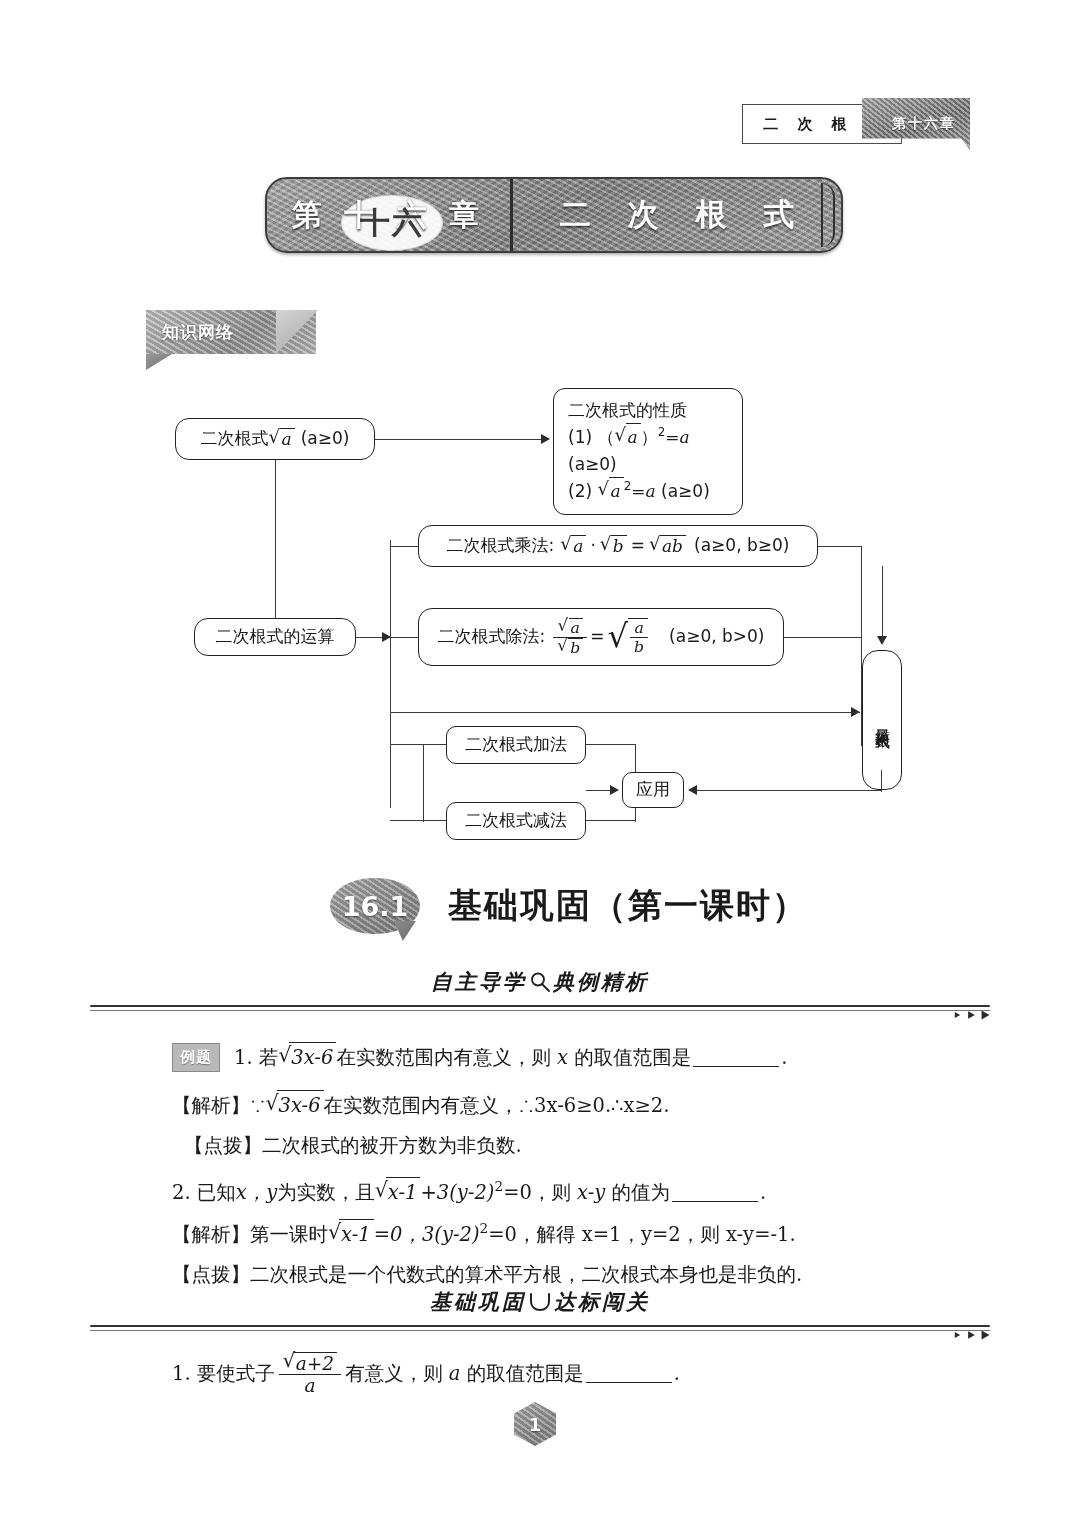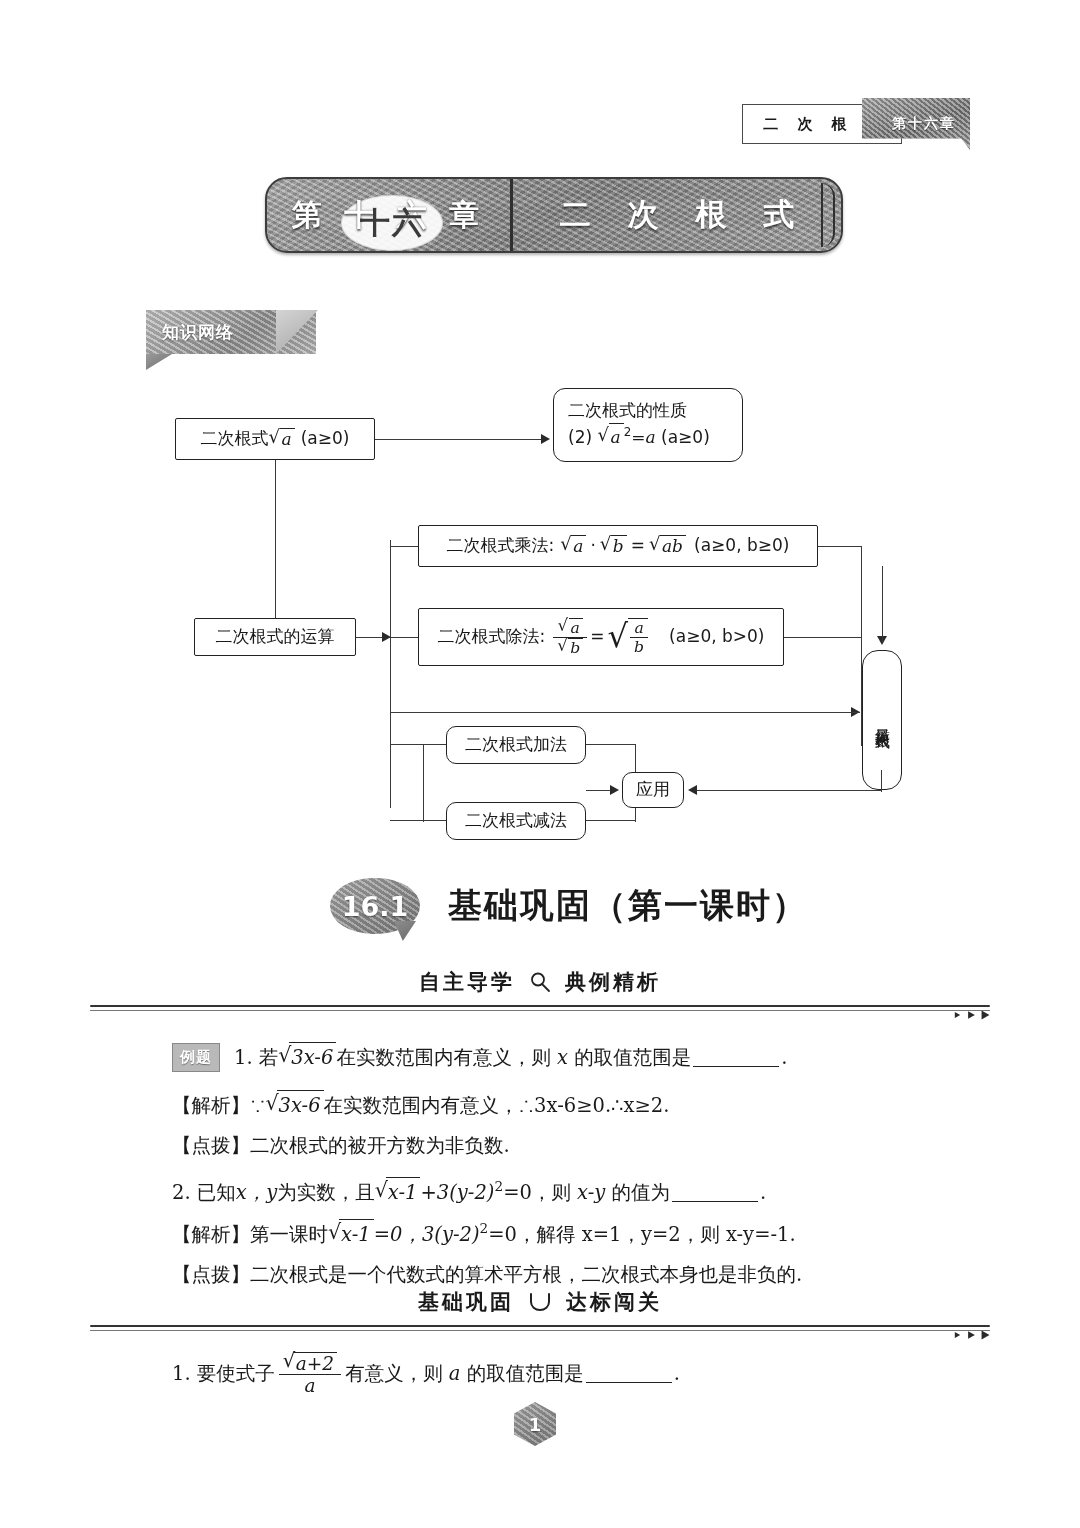--- a/index.html
+++ b/index.html
@@ -99,21 +99,21 @@
   }
   .ribbon-tail {
     position:absolute; left:146px; top:354px; width:26px; height:16px;
     background:linear-gradient(150deg,#9a9a9a,#6f6f6f);
     clip-path:polygon(0 0, 100% 0, 0 100%);
   }
 
   
   .map { position:absolute; left:0; top:0; width:1080px; height:1528px; pointer-events:none; }
   .node {
-    position:absolute; border:1.6px solid #222; border-radius:2px;
+    position:absolute; border:1.6px solid #222; border-radius:14px;
     background:#fff; display:flex; align-items:center; justify-content:center;
     font-size:17px; line-height:1.25; padding:4px 10px; white-space:nowrap;
   }
   .node.sq { border-radius:10px; }
   .node-prop {
     position:absolute; border:1.6px solid #222; border-radius:12px; background:#fff;
     padding:8px 14px 10px 14px; font-size:17px; line-height:1.55;
   }
   .node-vert {
     position:absolute; border:1.6px solid #222; border-radius:16px; background:#fff;
@@ -164,21 +164,21 @@
   .sec-text {
     margin-left:28px; font-size:34px; font-weight:700; letter-spacing:2px;
     font-family:"DejaVu Serif", serif;
   }
 
   
   .sub-head { position:absolute; left:90px; width:900px; }
   .sub-head .sh-label {
     text-align:center; font-size:21px; font-weight:700; letter-spacing:3px;
     font-family:"DejaVu Serif", serif;
-    display:flex; align-items:center; justify-content:center; gap:12px;
+    display:flex; align-items:center; justify-content:center; font-style:italic;
   }
   .sh-icon { display:inline-flex; align-items:center; }
   .sub-rule { position:relative; margin-top:6px; height:14px; }
   .sub-rule .r1 {
     position:absolute; left:0; right:0; top:3px; height:2px; background:#333;
     border-radius:2px;
   }
   .sub-rule .r2 {
     position:absolute; left:0; right:0; top:8px; height:1.2px; background:#777;
   }
@@ -251,20 +251,25 @@
   <div class="map">
 
     <div class="node" style="left:175px; top:418px; width:200px; height:42px;">
       <span>二次根式</span>
         <span class="rad"><span class="rb it">a</span></span>
       <span style="margin-left:6px;">(a≥0)</span>
     </div>
 
     <div class="node-prop" style="left:553px; top:388px; width:190px;">
       <div>二次根式的性质</div>
+      <div>
+        <span>(1)</span>
+        （<span class="rad"><span class="rb it">a</span></span>）<span class="sup">2</span><span class="it">=a</span>
+        <span>(a≥0)</span>
+      </div>
       <div>
         <span>(2)</span>
         <span class="rad"><span class="rb it">a</span><span class="sup">2</span></span><span class="it">=a</span>
         <span>(a≥0)</span>
       </div>
     </div>
 
     <div class="ln h" style="left:375px; top:439px; width:166px;"></div>
     <div class="arrow r" style="left:541px; top:434px;"></div>
 
@@ -381,21 +386,21 @@
   </div>
 
   <div class="body-line" style="top:1042px;">
     <span class="tag-ex">例题</span><span>1. 若</span><span class="rad"><span class="rb it">3x-6</span></span><span>在实数范围内有意义，则</span>&nbsp;<span class="it">x</span>&nbsp;<span>的取值范围是</span><span class="blank"></span><span>.</span>
   </div>
 
   <div class="body-line" style="top:1090px;">
     <span>【解析】</span><span>∵</span><span class="rad"><span class="rb it">3x-6</span></span><span>在实数范围内有意义，∴3x-6≥0.∴x≥2.</span>
   </div>
 
-  <div class="body-line" style="top:1131px;">
+  <div class="body-line" style="top:1131px;margin-left:12px;">
     <span>【点拨】</span><span>二次根式的被开方数为非负数.</span>
   </div>
 
   <div class="body-line" style="top:1176px;">
     <span>2. 已知</span><span class="it">x，y</span><span>为实数，且</span><span class="rad"><span class="rb it">x-1</span></span><span class="it">+3(y-2)</span><span class="sup">2</span><span>=0，则</span>&nbsp;<span class="it">x-y</span>&nbsp;<span>的值为</span><span class="blank"></span><span>.</span>
   </div>
 
   <div class="body-line" style="top:1218px;">
     <span>【解析】</span><span>第一课时</span><span class="rad"><span class="rb it">x-1</span></span><span class="it">=0，3(y-2)</span><span class="sup">2</span><span>=0，解得 x=1，y=2，则 x-y=-1.</span>
   </div>

